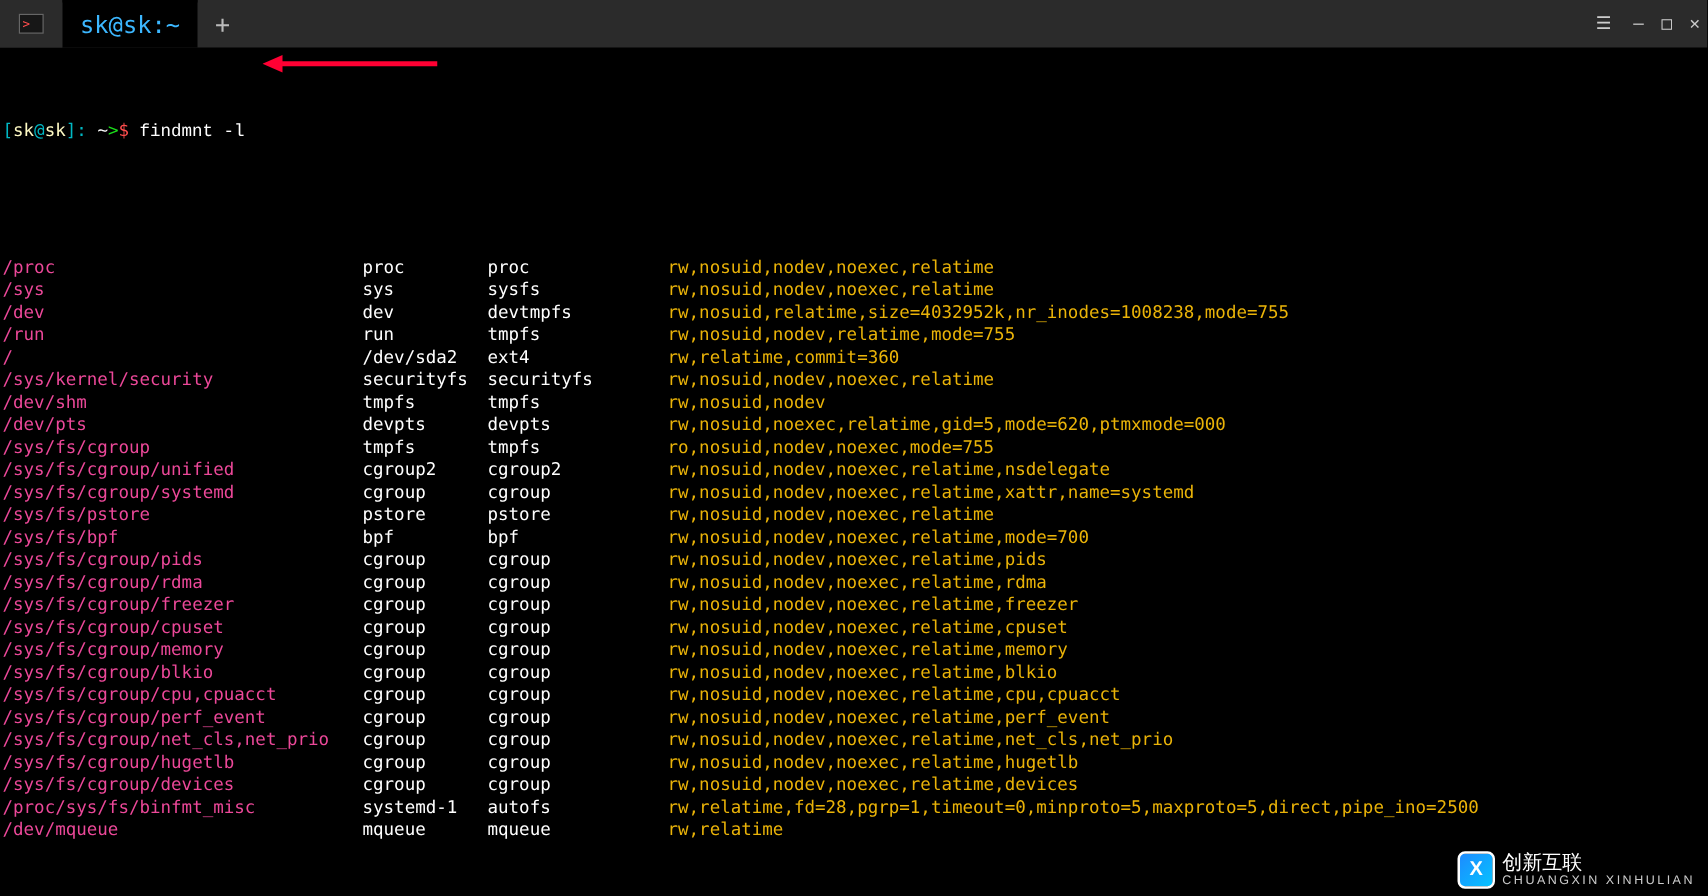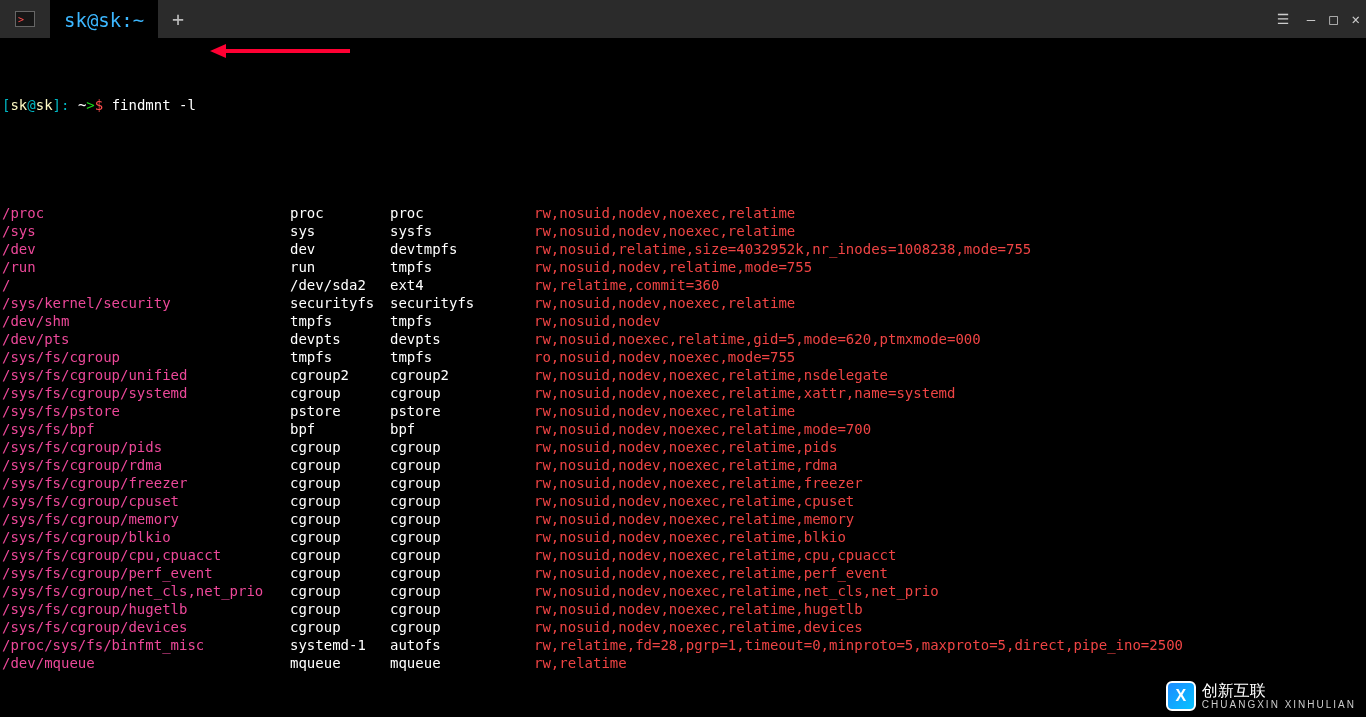--- a/index.html
+++ b/index.html
@@ -42,33 +42,33 @@
   .hamb { display:inline-block; width:16px; }
   .hamb::before { content:"\2630"; }
   
   .term { padding:4px 2px 2px 2px; white-space:pre; }
   .prompt-user { color:#fef9c3; }
   .prompt-at   { color:#00b8c4; }
   .prompt-br   { color:#00b8c4; }
   .prompt-path { color:#fff; }
   .prompt-gt   { color:#1adc1a; }
   .prompt-dollar { color:#ff4d4d; }
-  .cmd { color:#fff; }
+  .cmd { color:#fff;font-family:Liberation Mono, monospace; }
   .arrow {
     position:absolute;
     left:210px; top:41px;
     width:140px; height:20px;
   }
   .arrow svg { width:100%; height:100%; }
   .rows { margin-top:0; }
   .row { display:flex; }
   .c-target { color:#ec4899; width:288px; overflow:hidden; }
   .c-source { color:#fff; width:100px; overflow:hidden; }
   .c-fstype { color:#fff; width:144px; overflow:hidden; }
-  .c-options{ color:#ef4444; flex:1; overflow:hidden; }
+  .c-options{ color:#eab308; flex:1; overflow:hidden; }
   .hdr .c-target,.hdr .c-source,.hdr .c-fstype,.hdr .c-options{ color:#fff; }
   
   .watermark {
     position:absolute;
     right:10px; bottom:6px;
     display:flex;
     align-items:center;
     gap:6px;
     color:#fff;
     font-family:"Microsoft YaHei","PingFang SC",sans-serif;

